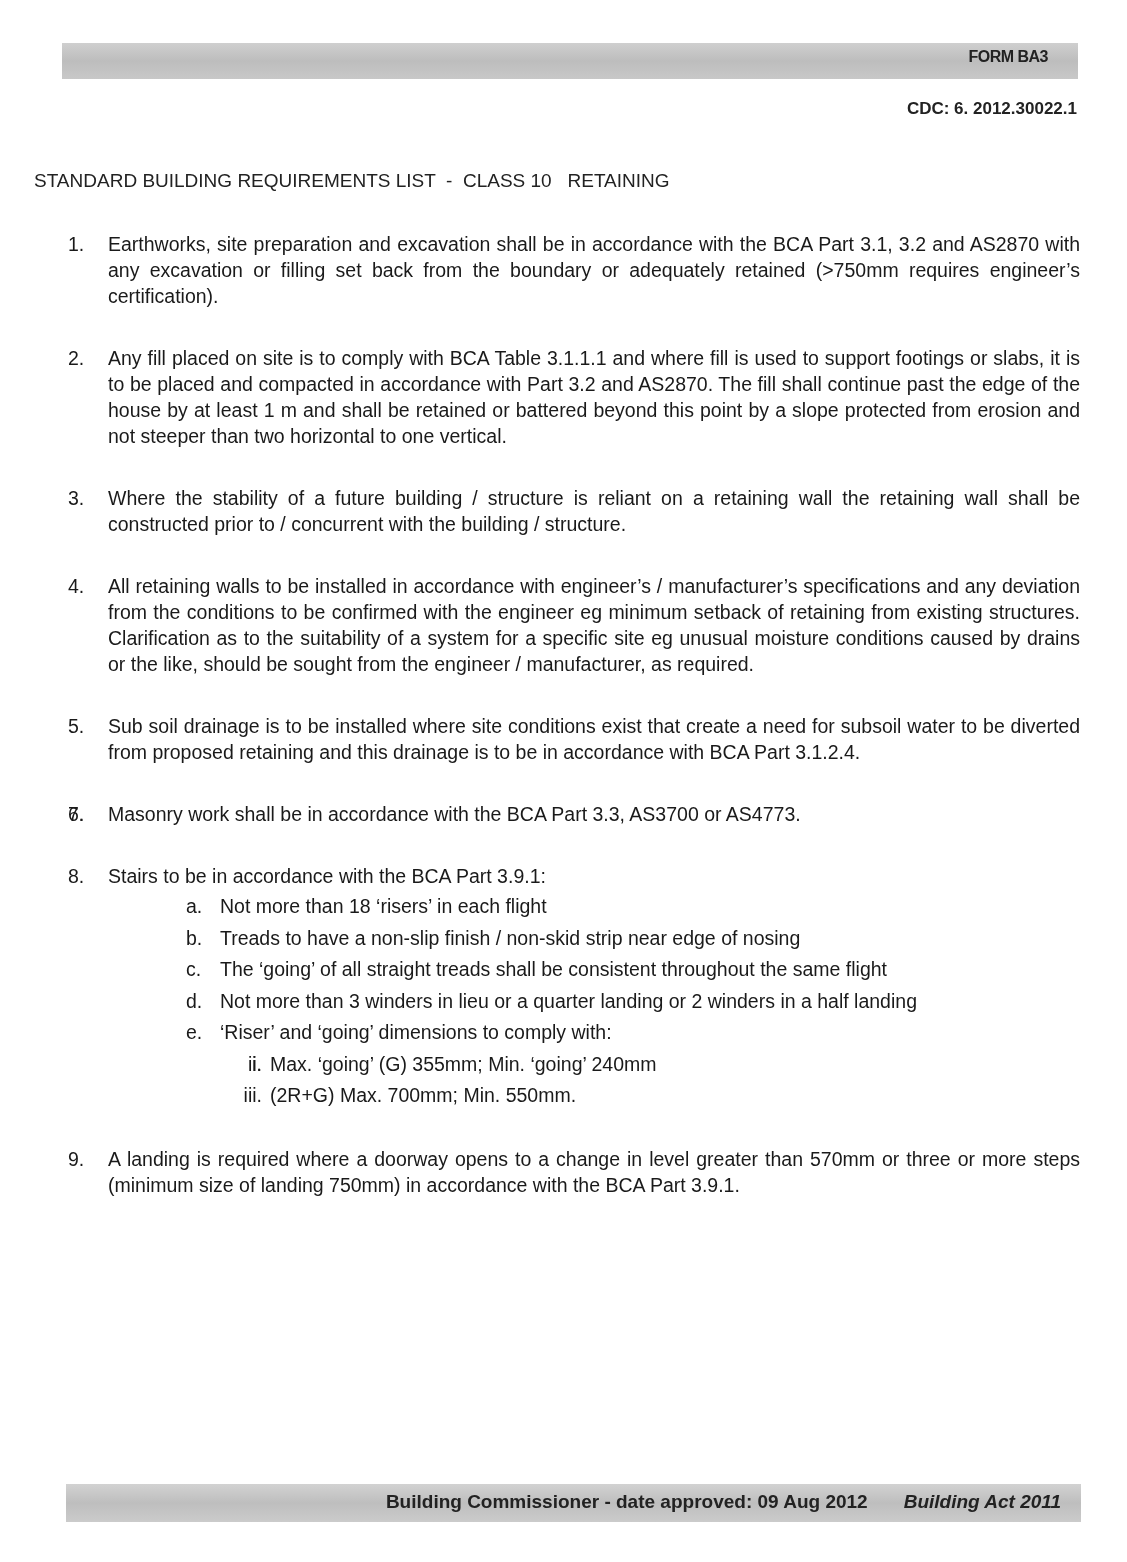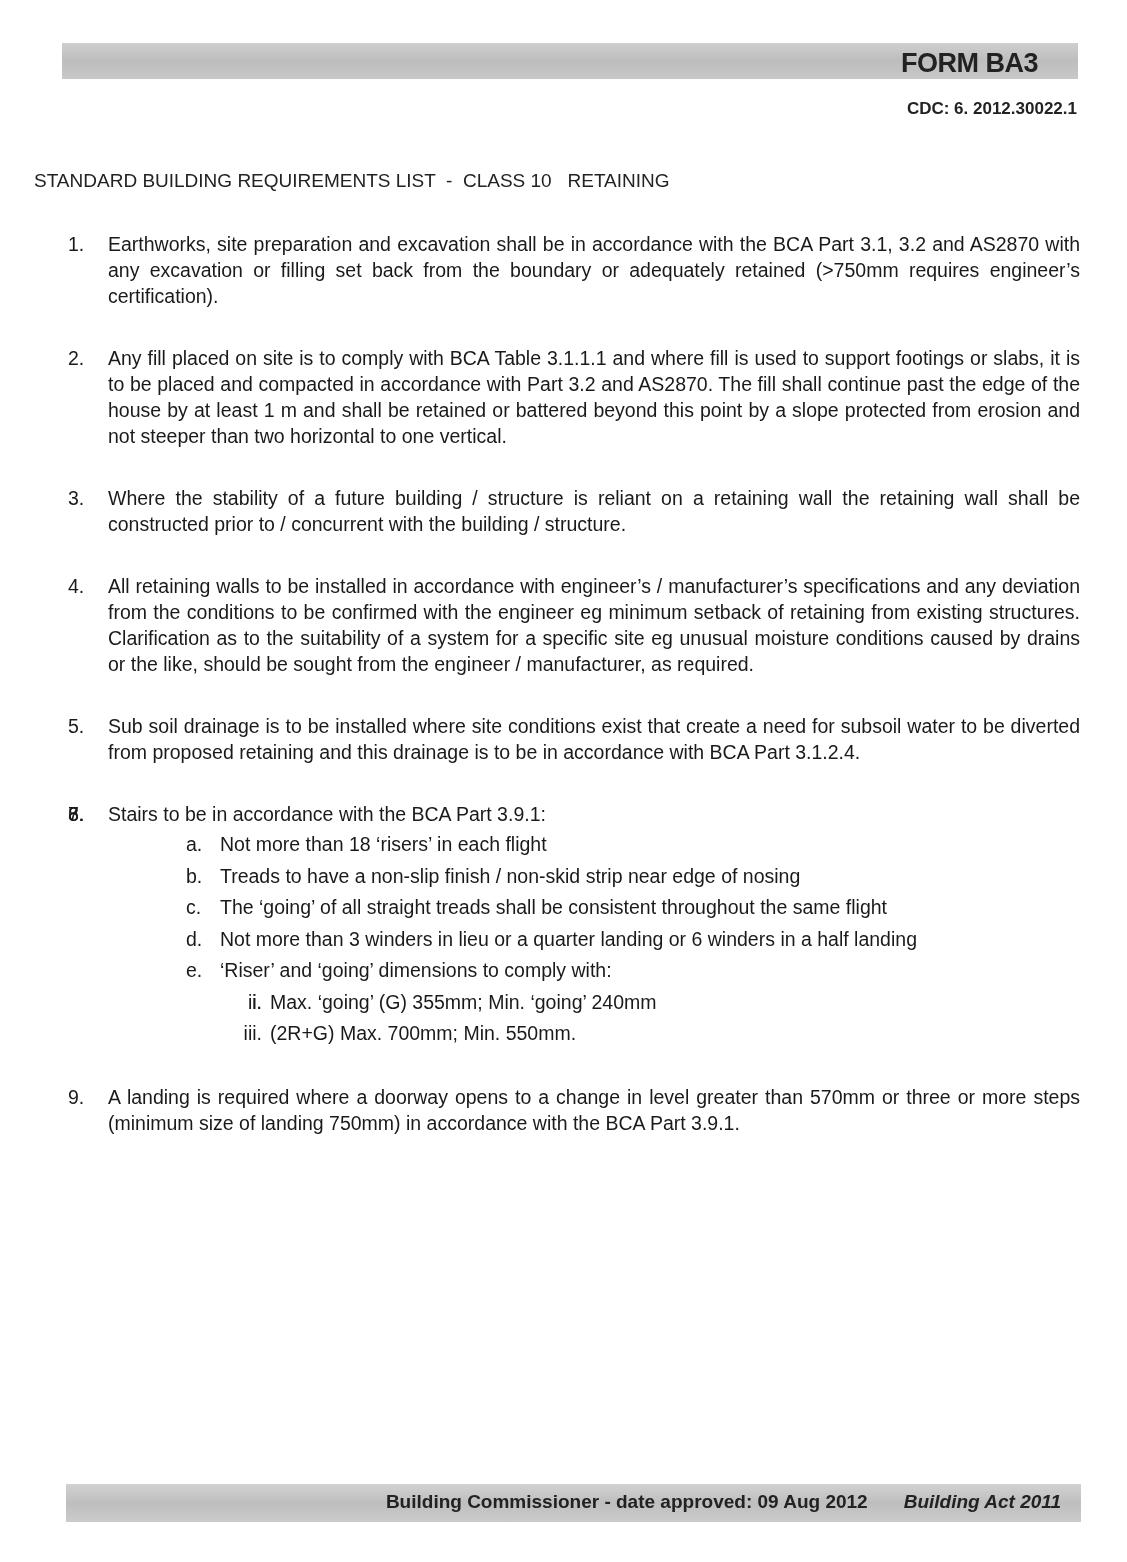--- a/index.html
+++ b/index.html
@@ -10,23 +10,23 @@
       overflow: hidden;
       color: #1a1a1a;
       font-family: "Liberation Sans", sans-serif;
     }
     .header-bar {
       position: absolute; left: 62px; top: 43px;
       width: 1016px; height: 36px;
       background: linear-gradient(180deg, #cfcfcf 0%, #bdbdbd 50%, #c8c8c8 100%);
     }
     .form-label {
-      position: absolute; right: 40px; top: 5px;
+      position: absolute; right: 30px; top: 5px;
       font-family: "Liberation Sans", sans-serif;
-      font-weight: bold; font-size: 27px; letter-spacing: -0.5px;
+      font-weight: bold; font-size: 16px; letter-spacing: -0.5px;
       color: #222;
     }
     .cdc {
       position: absolute; right: 50px; top: 99px;
       font-weight: bold; font-size: 17px; color: #222; margin-left: 19px;
     }
     .title {
       position: absolute; left: 34px; top: 170px;
       font-weight: normal; font-size: 19px; color: #222;
       white-space: pre;
@@ -103,41 +103,42 @@
   </div>
   <div class="item">
     <span class="num">5.</span>
     <span>Sub soil drainage is to be installed where site conditions exist that create a need for subsoil water to be diverted from proposed retaining and this drainage is to be in accordance with BCA Part 3.1.2.4.</span>
   </div>
   <div class="item">
     <span class="num">6.</span>
   </div>
   <div class="item">
     <span class="num">7.</span>
+    <span>Masonry work shall be in accordance with the BCA Part 3.3,  AS3700 or AS4773.</span>
   </div>
   <div class="item" style="margin-bottom:0;">
     <span class="num">8.</span>
     <span>Stairs to be in accordance with the BCA Part 3.9.1:</span>
   </div>
   <div style="margin-top:2px; margin-bottom:34px;">
     <div class="sub">
       <span class="num">a.</span>
       <span>Not more than 18 ‘risers’ in each flight</span>
     </div>
     <div class="sub">
       <span class="num">b.</span>
       <span>Treads to have a non-slip finish / non-skid strip near edge of nosing</span>
     </div>
     <div class="sub">
       <span class="num">c.</span>
       <span>The ‘going’ of all straight treads shall be consistent throughout the same flight</span>
     </div>
     <div class="sub">
       <span class="num">d.</span>
-      <span>Not more than 3 winders in lieu or a quarter landing or 6 winders in a half landing</span>
+      <span>Not more than 3 winders in lieu or a quarter landing or 2 winders in a half landing</span>
     </div>
     <div class="sub">
       <span class="num">e.</span>
       <span>‘Riser’ and ‘going’ dimensions to comply with:</span>
     </div>
     <div class="subsub">
       <span class="num">i.</span>
     </div>
     <div class="subsub">
       <span class="num">ii.</span>

